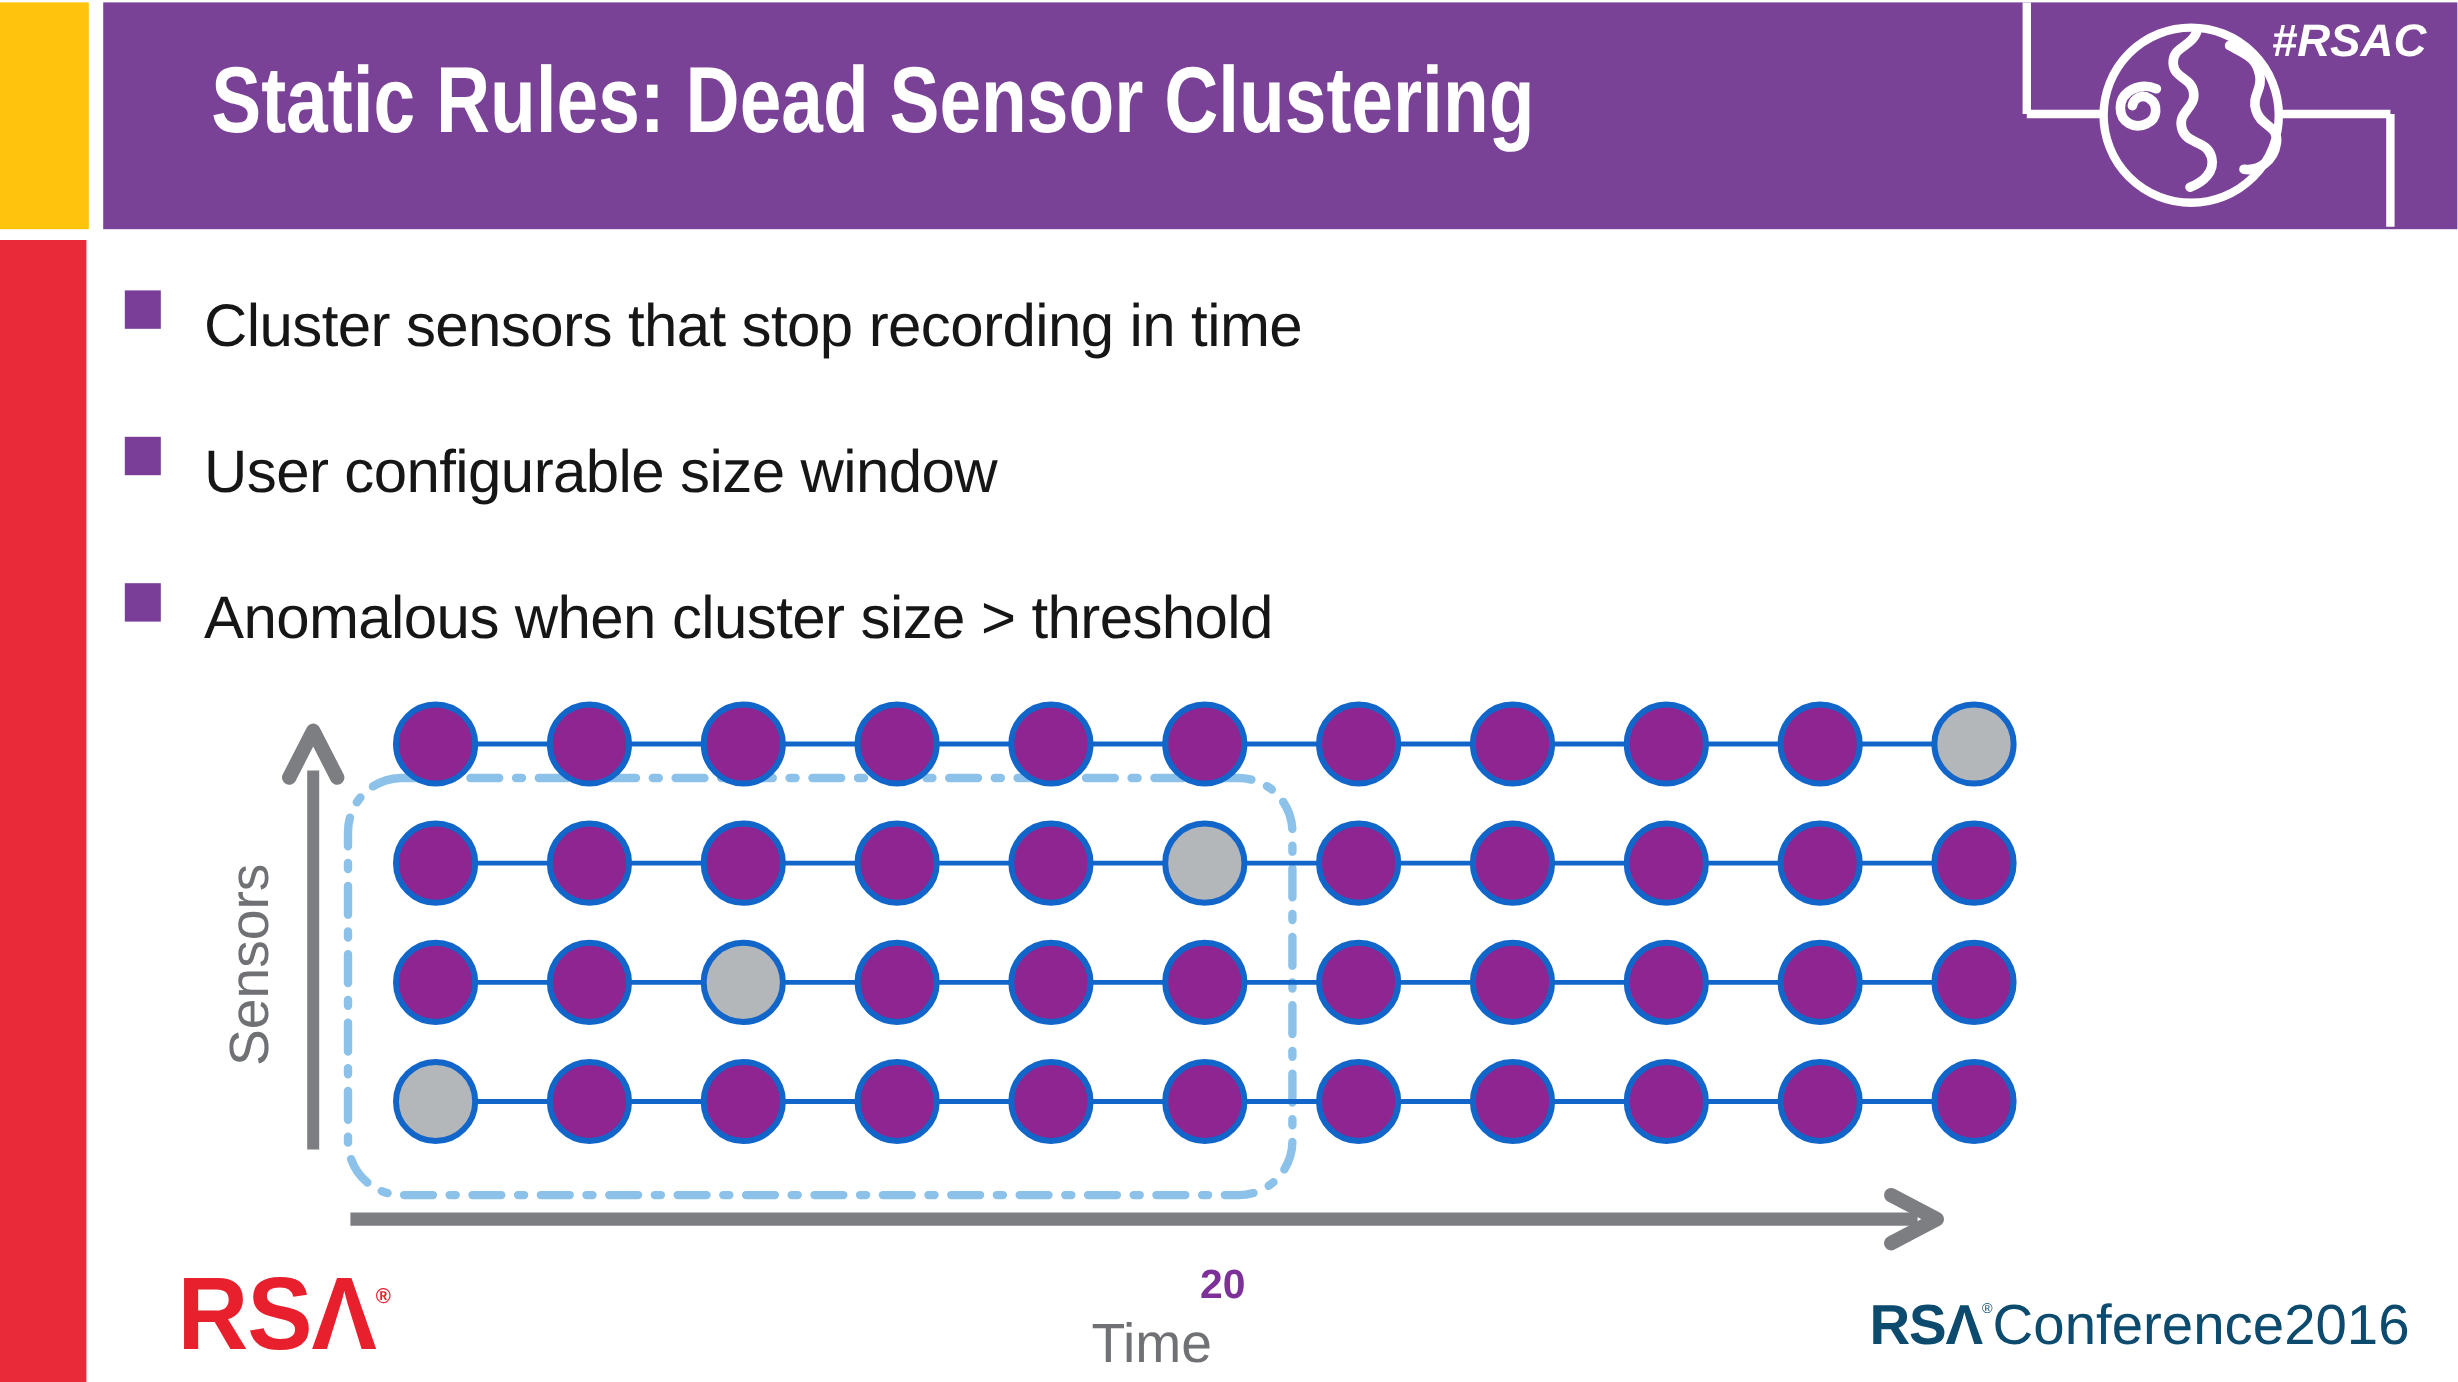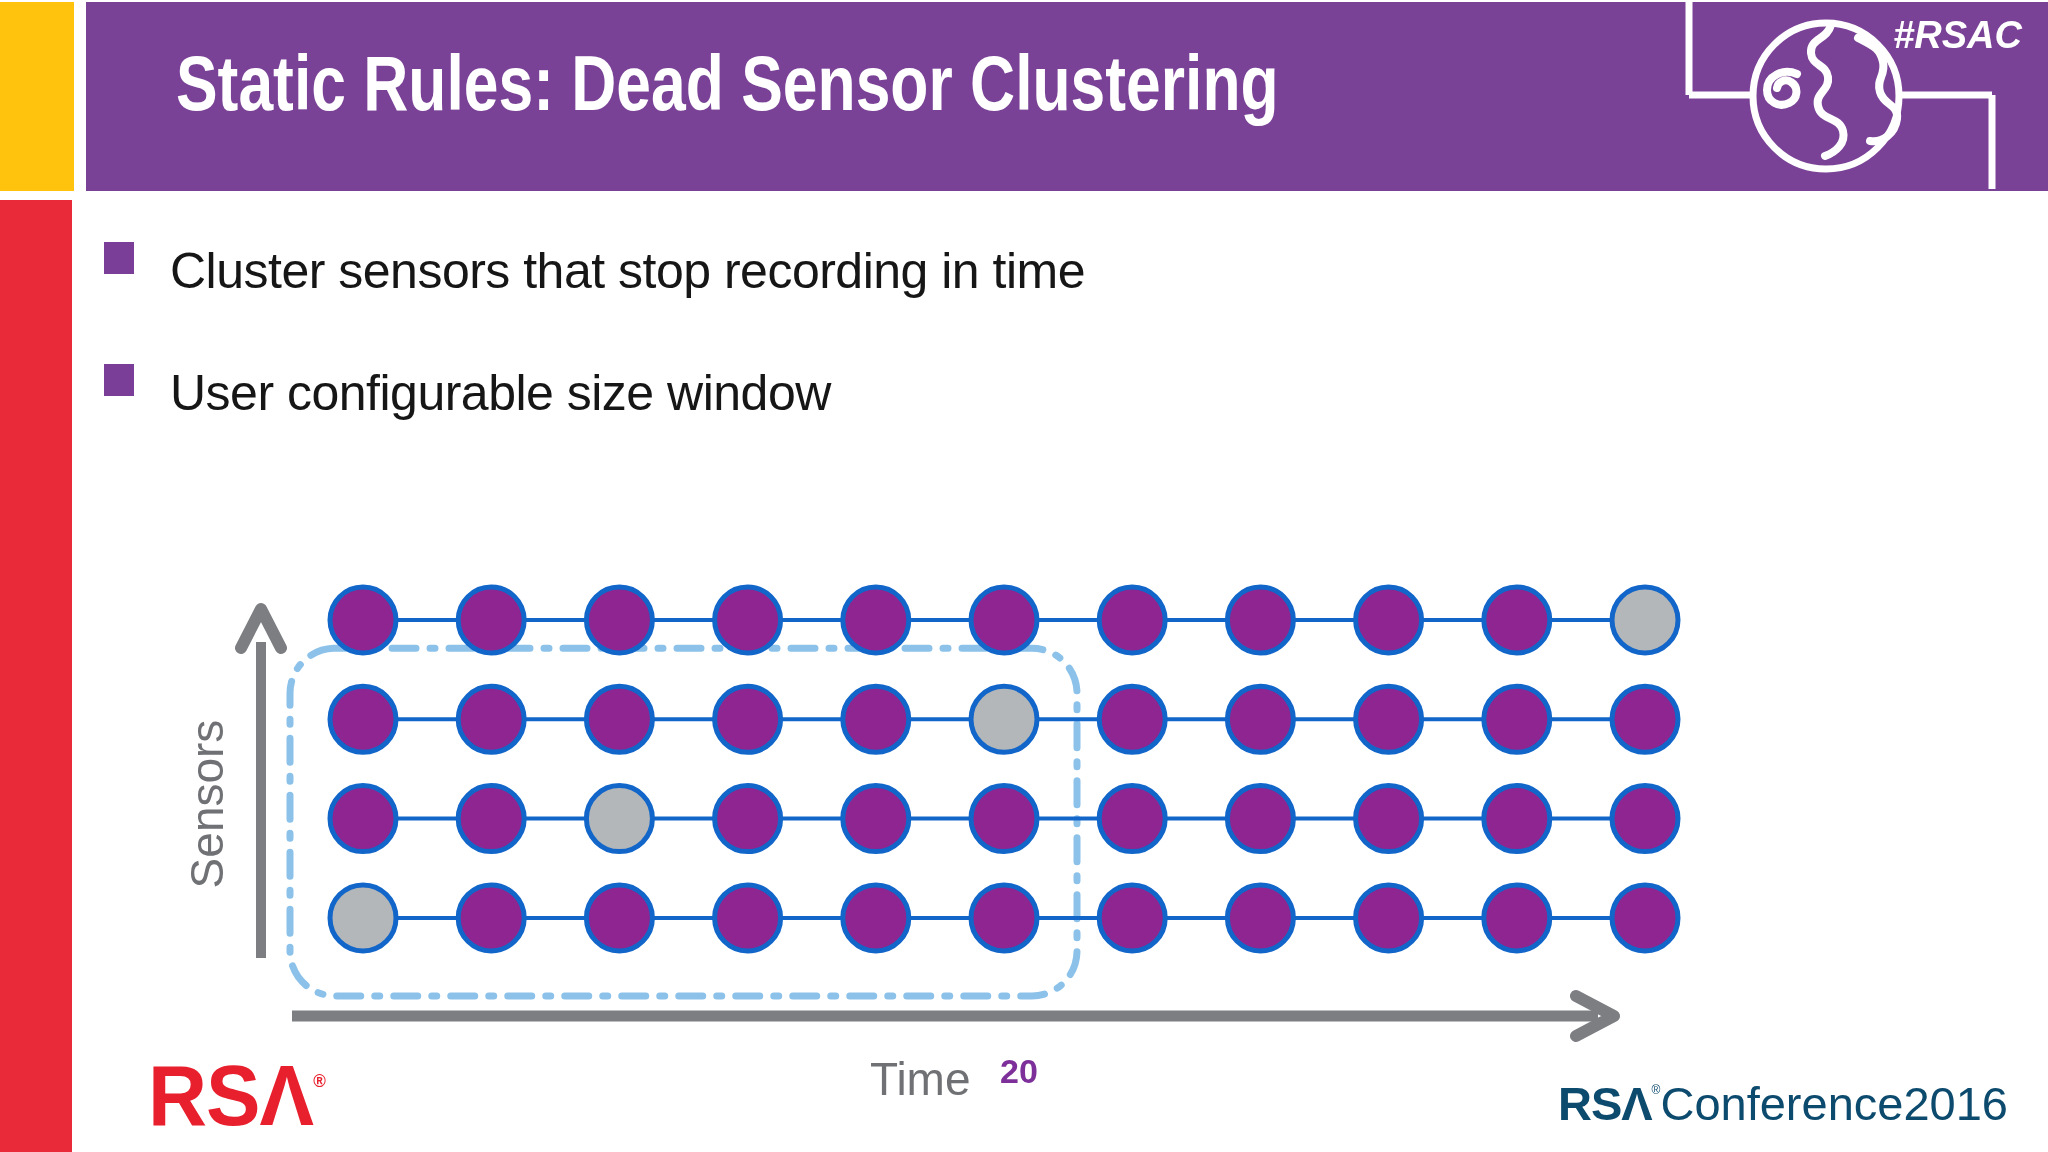--- a/index.html
+++ b/index.html
@@ -30,21 +30,21 @@
   #bullet-list{left:104px;top:242px;}
   .bullet-row{display:flex;align-items:flex-start;height:60px;margin-bottom:62px;}
   .bullet-square{width:30px;height:32px;background:var(--bullet-purple,#7A3E98);margin-right:36px;flex:none;}
   .bullet-text{font-size:50px;color:#161616;letter-spacing:-0.5px;white-space:nowrap;}
 
   
   #diagram-svg{left:0;top:0;width:2048px;height:1152px;pointer-events:none;}
   .axis-label{color:#6F7174;font-size:46px;letter-spacing:0;}
   #sensors-label{left:107px;top:779px;width:200px;height:50px;line-height:50px;text-align:center;
     transform:rotate(-90deg);}
-  #time-label{left:870px;top:1052px;width:140px;text-align:left;}
+  #time-label{left:870px;top:1092px;width:140px;text-align:right;}
   #page-number{left:989px;top:1052px;width:60px;text-align:center;
     color:var(--page-number-purple,#7D3099);font-size:34px;font-weight:700;}
 
   
   #rsa-logo{left:148px;top:1052px;color:var(--rsa-red,#E8202E);font-size:86px;font-weight:800;
     line-height:1;letter-spacing:-1px;transform:scaleX(0.95);transform-origin:left center;white-space:nowrap;}
   #rsa-logo sup{font-size:18px;vertical-align:38px;letter-spacing:0;}
   #conference-logo{right:40px;top:1080px;color:#0c4a6e;font-size:47px;line-height:1;white-space:nowrap;}
   #conference-logo .bold{font-weight:700;letter-spacing:-1px;}
   #conference-logo .rest{font-weight:400;letter-spacing:0px;}
@@ -78,20 +78,24 @@
 </svg>
 
 <div class="abs" id="bullet-list">
   <div class="bullet-row">
     <span class="bullet-square"></span>
     <span class="bullet-text">Cluster sensors that stop recording in time</span>
   </div>
   <div class="bullet-row">
     <span class="bullet-square"></span>
     <span class="bullet-text">User configurable size window</span>
+  </div>
+  <div class="bullet-row">
+    <span class="bullet-square"></span>
+    <span class="bullet-text">Anomalous when cluster size &gt; threshold</span>
   </div>
 </div>
 
 <svg class="abs" id="diagram-svg" viewBox="0 0 2048 1152">
     <rect x="290" y="648.3" width="787" height="347.6" rx="45" ry="45" fill="none" stroke="#8CC2EA" stroke-width="7" stroke-dasharray="24 14 5 14" stroke-linecap="round"></rect>
   <line id="y-axis-shaft" x1="261" y1="958" x2="261" y2="642" stroke="#7C7E82" stroke-width="10"></line>
   <polyline points="241,648 261,609 281,648" fill="none" stroke="#7C7E82" stroke-width="12" stroke-linecap="round" stroke-linejoin="round"></polyline>
   <line id="x-axis-shaft" x1="292" y1="1016" x2="1598" y2="1016" stroke="#7C7E82" stroke-width="11"></line>
   <polyline points="1576,996 1614,1016 1576,1036" fill="none" stroke="#7C7E82" stroke-width="12" stroke-linecap="round" stroke-linejoin="round"></polyline>
 <line x1="363" y1="620" x2="1645" y2="620" stroke="#1266C9" stroke-width="4"></line>

